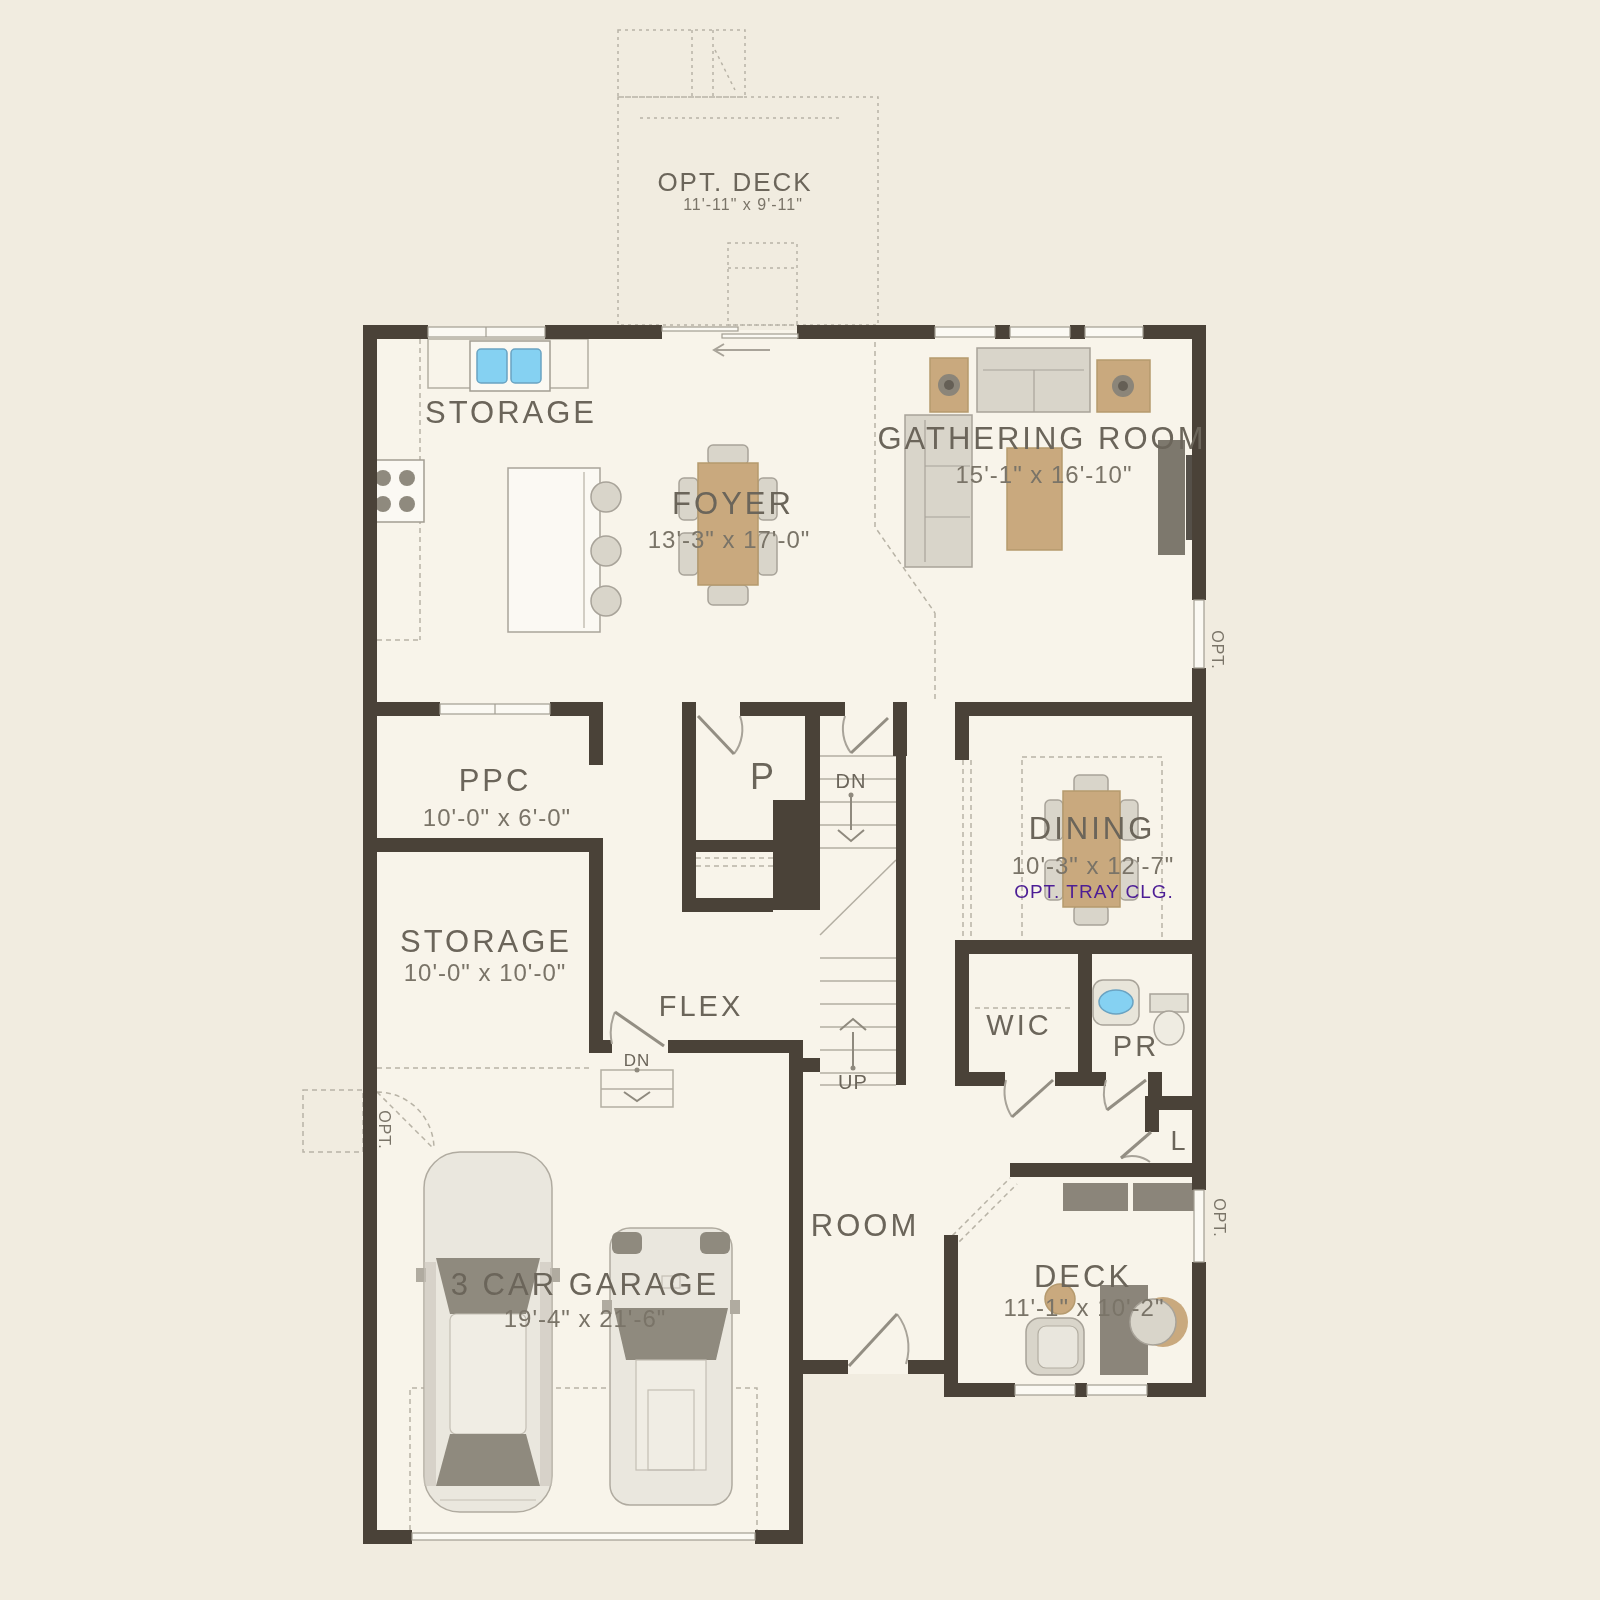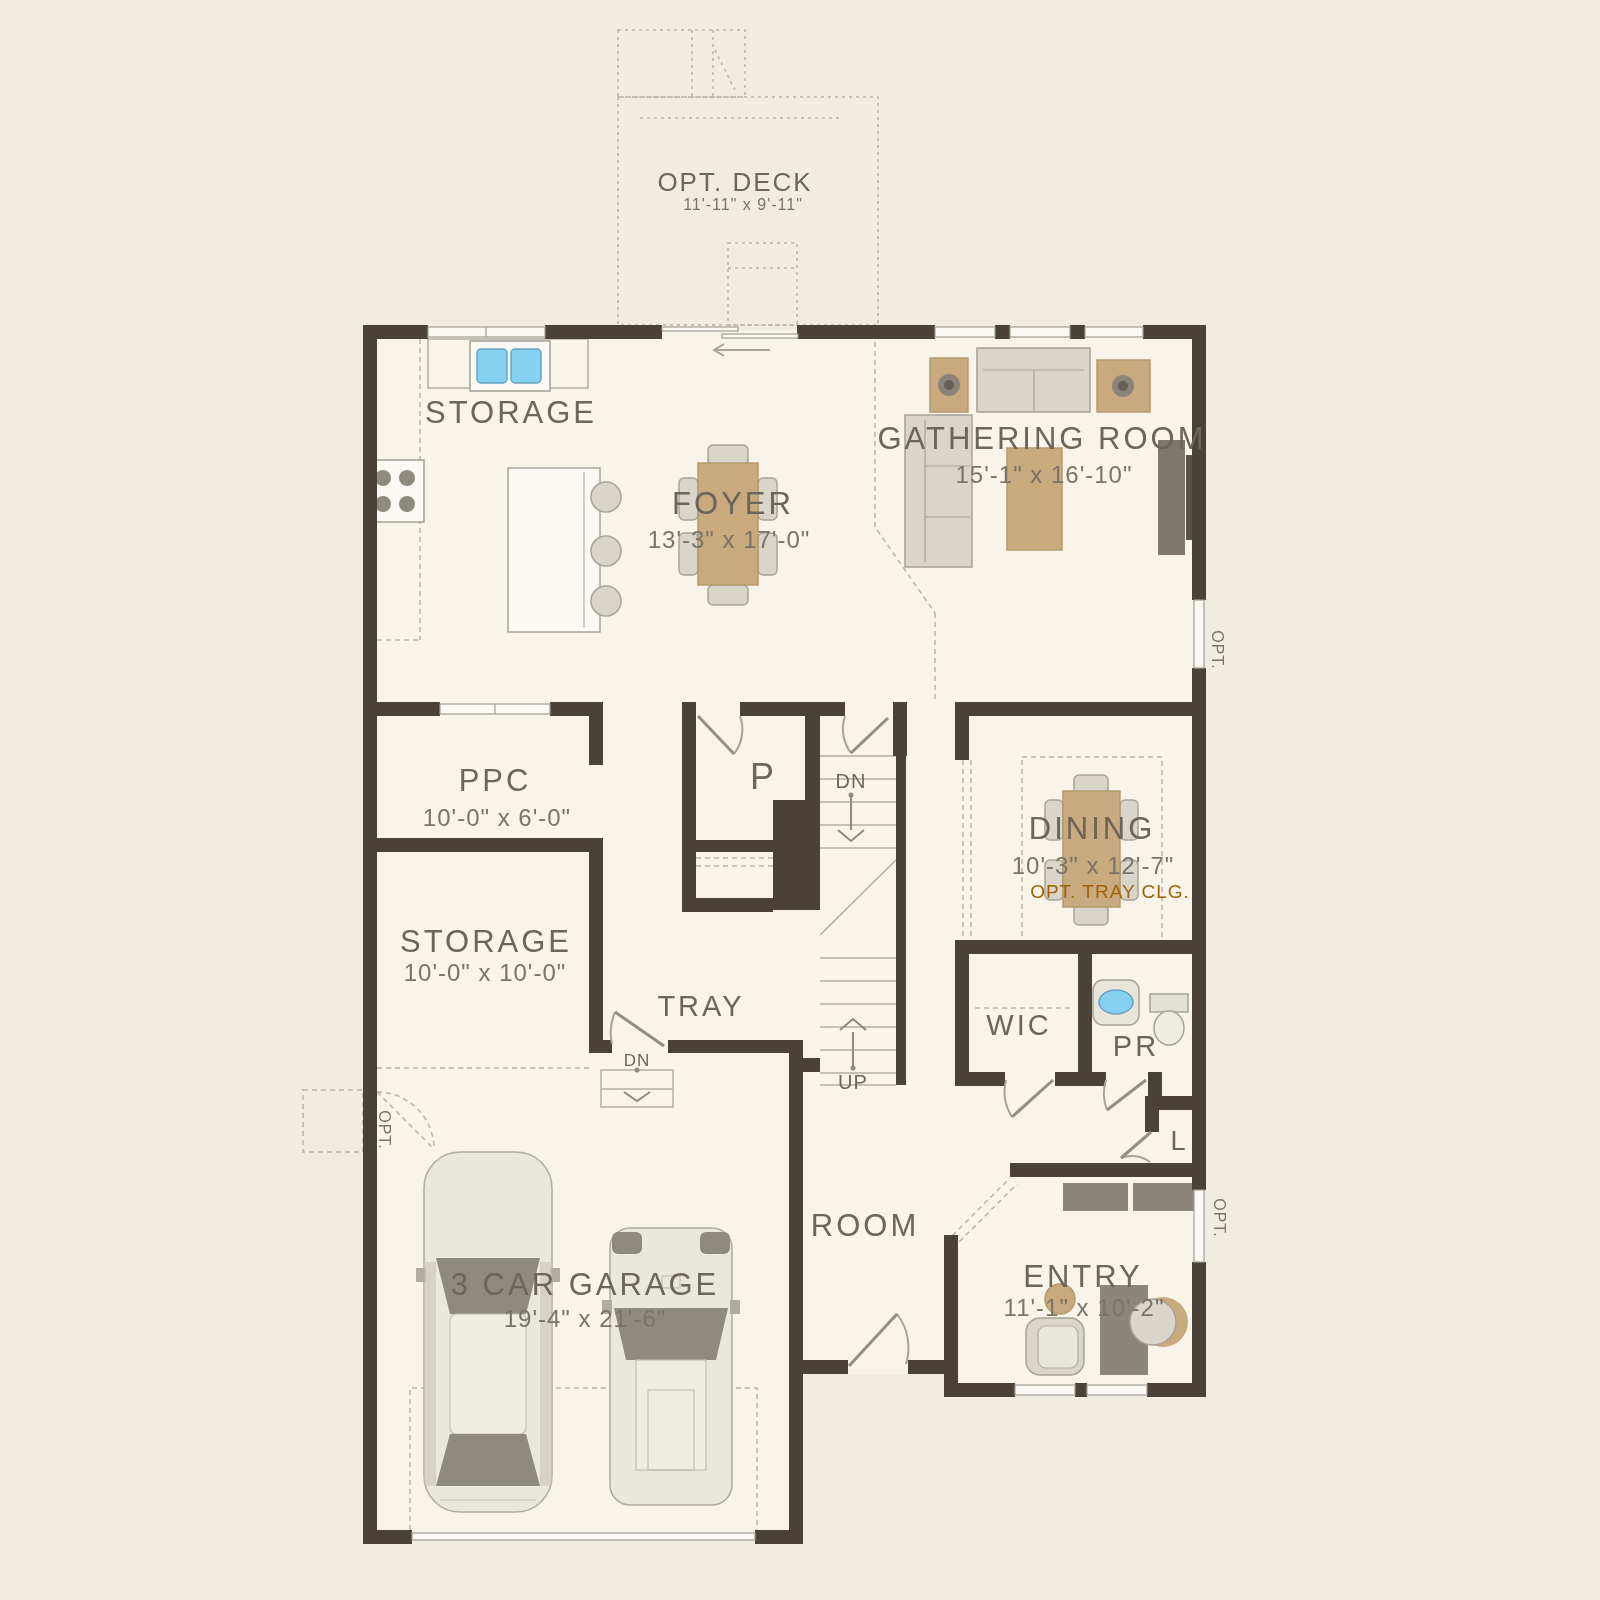--- a/index.html
+++ b/index.html
@@ -7,21 +7,21 @@
     position:relative;width:1600px;height:1600px;background:#f1ece0;
     font-family:"Liberation Sans",sans-serif;overflow:hidden;padding-left:20px;
   }
   svg{position:absolute;left:0;top:0;}
   .label{
     position:absolute;transform:translate(-50%,-50%);
     color:#6b655a;letter-spacing:3px;white-space:nowrap;
     font-family:"Liberation Sans",sans-serif;line-height:1;
   }
   .dim{letter-spacing:1px;color:#7a7468;}
-  .tiny{letter-spacing:1px;color:#a16207;margin-left:16px;}
+  .tiny{letter-spacing:1px;color:#4c1d95;}
   .opt-v{transform:translate(-50%,-50%) rotate(90deg);letter-spacing:1px;color:#7a7468;}
 </style>
 </head>
 <body>
 
 <div class="canvas">
 
 <svg width="1600" height="1600" viewBox="0 0 1600 1600">
 
   <g>
@@ -303,35 +303,35 @@
 <div class="label" style="left:495px;top:780px;font-size:31px">PPC</div>
 <div class="label dim" style="left:497px;top:818px;font-size:24px">10'-0" x 6'-0"</div>
 
 <div class="label" style="left:486px;top:941px;font-size:31px">STORAGE</div>
 <div class="label dim" style="left:485px;top:973px;font-size:24px">10'-0" x 10'-0"</div>
 
 <div class="label" style="left:1092px;top:828px;font-size:31px">DINING</div>
 <div class="label dim" style="left:1093px;top:866px;font-size:24px">10'-3" x 12'-7"</div>
 <div class="label tiny" style="left:1094px;top:891px;font-size:19px">OPT. TRAY CLG.</div>
 
-<div class="label" style="left:701px;top:1006px;font-size:29px">TRAY</div>
+<div class="label" style="left:701px;top:1006px;font-size:29px">FLEX</div>
 
 <div class="label" style="left:762px;top:777px;font-size:36px;letter-spacing:0">P</div>
 
 <div class="label" style="left:851px;top:781px;font-size:20px;letter-spacing:1px">DN</div>
 <div class="label" style="left:853px;top:1082px;font-size:20px;letter-spacing:1px">UP</div>
 <div class="label" style="left:637px;top:1060px;font-size:17px;letter-spacing:1px">DN</div>
 
 <div class="label" style="left:1019px;top:1025px;font-size:29px">WIC</div>
 <div class="label" style="left:1136px;top:1046px;font-size:29px">PR</div>
 <div class="label" style="left:1178px;top:1141px;font-size:27px;letter-spacing:0">L</div>
 
 <div class="label" style="left:865px;top:1225px;font-size:31px">ROOM</div>
 
-<div class="label" style="left:1083px;top:1276px;font-size:31px">ENTRY</div>
+<div class="label" style="left:1083px;top:1276px;font-size:31px">DECK</div>
 <div class="label dim" style="left:1084px;top:1308px;font-size:24px">11'-1" x 10'-2"</div>
 
 <div class="label" style="left:585px;top:1284px;font-size:31px">3 CAR GARAGE</div>
 <div class="label dim" style="left:585px;top:1319px;font-size:24px">19'-4" x 21'-6"</div>
 
 <div class="label opt-v" style="left:1217px;top:650px;font-size:16px">OPT.</div>
 <div class="label opt-v" style="left:1219px;top:1218px;font-size:16px">OPT.</div>
 <div class="label opt-v" style="left:384px;top:1130px;font-size:16px">OPT.</div>
 
 </div>

